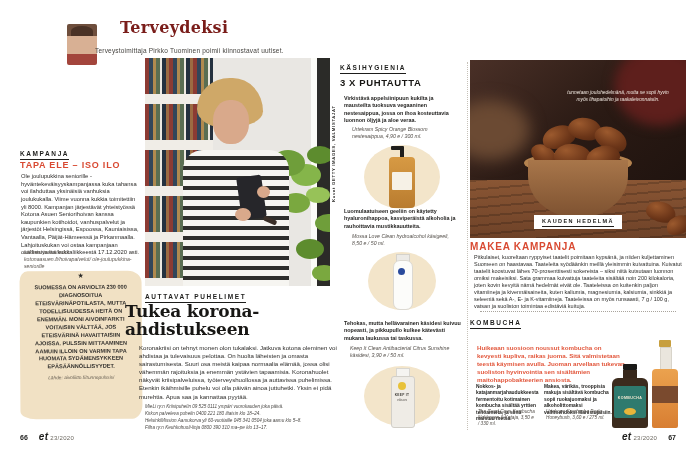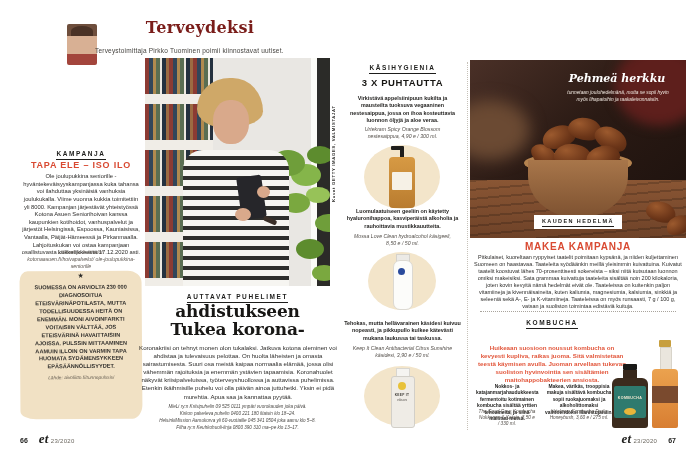--- a/index.html
+++ b/index.html
@@ -1,19 +1,19 @@
 <!DOCTYPE html>
 <html><head>
 <meta charset="utf-8">
 <style>
   html,body{margin:0;padding:0;background:#ffffff;}
   #spread{position:relative;width:696px;height:450px;background:#ffffff;overflow:hidden;
           font-family:"Liberation Sans",sans-serif;color:#1d1d1b;}
   .abs{position:absolute;}
-  .center{text-align:center;}
+  .center{text-align:left;}
   .serif{font-family:"DejaVu Serif","Liberation Serif",serif;}
   .italic{font-style:italic;}
   .kicker{font-size:6.5px;font-weight:bold;letter-spacing:1.6px;color:#1d1d1b;}
   .kicker .u{display:inline-block;border-bottom:1px solid #1d1d1b;padding-bottom:1.5px;}
 
   
   #portrait{left:67px;top:24px;width:30px;height:41px;
     background:linear-gradient(180deg,#6e4e3c 0 30%,#d8b094 30% 72%,#a3453c 72% 100%);border-radius:2px;}
   #portrait .hairband{position:absolute;left:4px;top:2px;width:22px;height:10px;background:#4a3226;border-radius:50% 50% 0 0;}
   #t-title{left:120px;top:18px;width:160px;font-weight:bold;font-size:16px;color:#7a1d1a;letter-spacing:.3px;}
@@ -174,21 +174,21 @@
   #bottle-ur .neck{position:absolute;left:8px;top:7px;width:10px;height:22px;background:#eae6dd;border:.5px solid #d8d4ca;}
   #bottle-ur .body{position:absolute;left:0;top:29px;width:26px;height:59px;border-radius:4px 4px 2px 2px;
     background:linear-gradient(180deg,#eba24e,#d87e32);}
   #bottle-ur .label{position:absolute;left:0;top:46px;width:26px;height:17px;background:#7a4a2e;}
 
   
   #footer-left{left:20px;top:431px;display:flex;align-items:baseline;gap:11px;}
   #footer-right{left:560px;top:431px;width:116px;display:flex;align-items:baseline;justify-content:flex-end;gap:11px;}
   .pg-num{font-weight:bold;font-size:7px;color:#1d1d1b;}
   .issue{font-size:6px;color:#6b675f;letter-spacing:.3px;}
-  .issue .logo{font-family:Liberation Serif, serif;font-weight:bold;font-style:italic;font-size:13px;color:#1d1d1b;margin-right:2px;}
+  .issue .logo{font-family:Liberation Sans, sans-serif;font-weight:bold;font-style:italic;font-size:10px;color:#1d1d1b;margin-right:2px;}
 </style>
 </head>
 <body>
 
 <div id="spread">
 
   <div class="abs" id="portrait">
     <div class="hairband"></div>
   </div>
   <div class="abs serif center" id="t-title">Terveydeksi</div>
@@ -220,22 +220,22 @@
     <div id="pw-phone"></div>
     <div id="pw-hand1"></div>
     <div id="pw-hand2"></div>
     <div id="pw-watch"></div>
   </div>
 
   <div class="abs kicker center" id="corona-kicker">
     <span class="u">AUTTAVAT PUHELIMET</span>
   </div>
   <div class="abs center" id="corona-title">
+    <div>Tukea korona-</div>
     <div>ahdistukseen</div>
-    <div>Tukea korona-</div>
   </div>
   <div class="abs center" id="corona-body">Koronakriisi on tehnyt monen olon tukalaksi. Jatkuva kotona oleminen voi ahdistaa ja tulevaisuus pelottaa. On huolta läheisten ja omasta sairastumisesta. Suuri osa meistä kaipaa normaalia elämää, jossa olisi vähemmän rajoituksia ja enemmän ystävien tapaamisia. Koronahuolet näkyvät kriisipalveluissa, työterveyshuollossa ja auttavissa puhelimissa. Etenkin ikäihmisille puhelu voi olla päivän ainoa juttuhetki. Yksin ei pidä murehtia. Apua saa ja kannattaa pyytää.</div>
   <div class="abs center" id="corona-phones">
     <div>MieLi ry:n Kriisipuhelin 09 525 0111 ympäri vuorokauden joka päivä.</div>
     <div>Kirkon palveleva puhelin 0400 221 180 iltaisin klo 18–24.</div>
     <div>HelsinkiMission Aamukorva yli 60-vuotiaille 045 341 0504 joka aamu klo 5–8.</div>
     <div>Filha ry:n Keuhkohuoli-linja 0800 390 310 ma–pe klo 13–17.</div>
   </div>
 
   <div class="abs kicker center" id="hyg-kicker">
@@ -286,21 +286,20 @@
     <div class="date" id="d6"></div>
     <div class="date" id="d1"></div>
     <div class="date" id="d2"></div>
     <div class="date" id="d3"></div>
     <div class="date" id="d4"></div>
     <div class="date" id="d5"></div>
     <div id="pd-bowl"></div>
     <div class="date" id="d7"></div>
     <div class="date" id="d8"></div>
   </div>
-  <div class="abs" id="dates-overlay-title">Pehmeä herkku</div>
   <div class="abs" id="dates-overlay-body">tunnetaan jouluhedelmänä, mutta se sopii hyvin myös lihapatoihin ja raakaleivonnaisiin.</div>
   <div class="abs" id="dates-label">
     <span class="u">KAUDEN HEDELMÄ</span>
   </div>
 
   <div class="abs center" id="dates-title">MAKEA KAMPANJA</div>
   <div class="abs center" id="dates-body">Pitkulaiset, kuoreltaan ryppyiset taatelit poimitaan kypsänä, ja niiden kuljettaminen Suomeen on haastavaa. Taateleita syödäänkin meillä yleisimmin kuivattuina. Kuivatut taatelit koostuvat lähes 70-prosenttisesti sokereista – siksi niitä kutsutaan luonnon omiksi makeisiksi. Sata grammaa kuivattuja taateleita sisältää noin 200 kilokaloria, joten kovin kevyitä nämä hedelmät eivät ole. Taateleissa on kuitenkin paljon vitamiineja ja kivennäisaineita, kuten kaliumia, magnesiumia, kalsiumia, sinkkiä ja seleeniä sekä A-, E- ja K-vitamiineja. Taateleissa on myös runsaasti, 7 g / 100 g, vatsan ja suoliston toimintaa edistäviä kuituja.</div>
 
   <div class="abs" id="kom-divider"></div>
   <div class="abs kicker center" id="kom-kicker">

